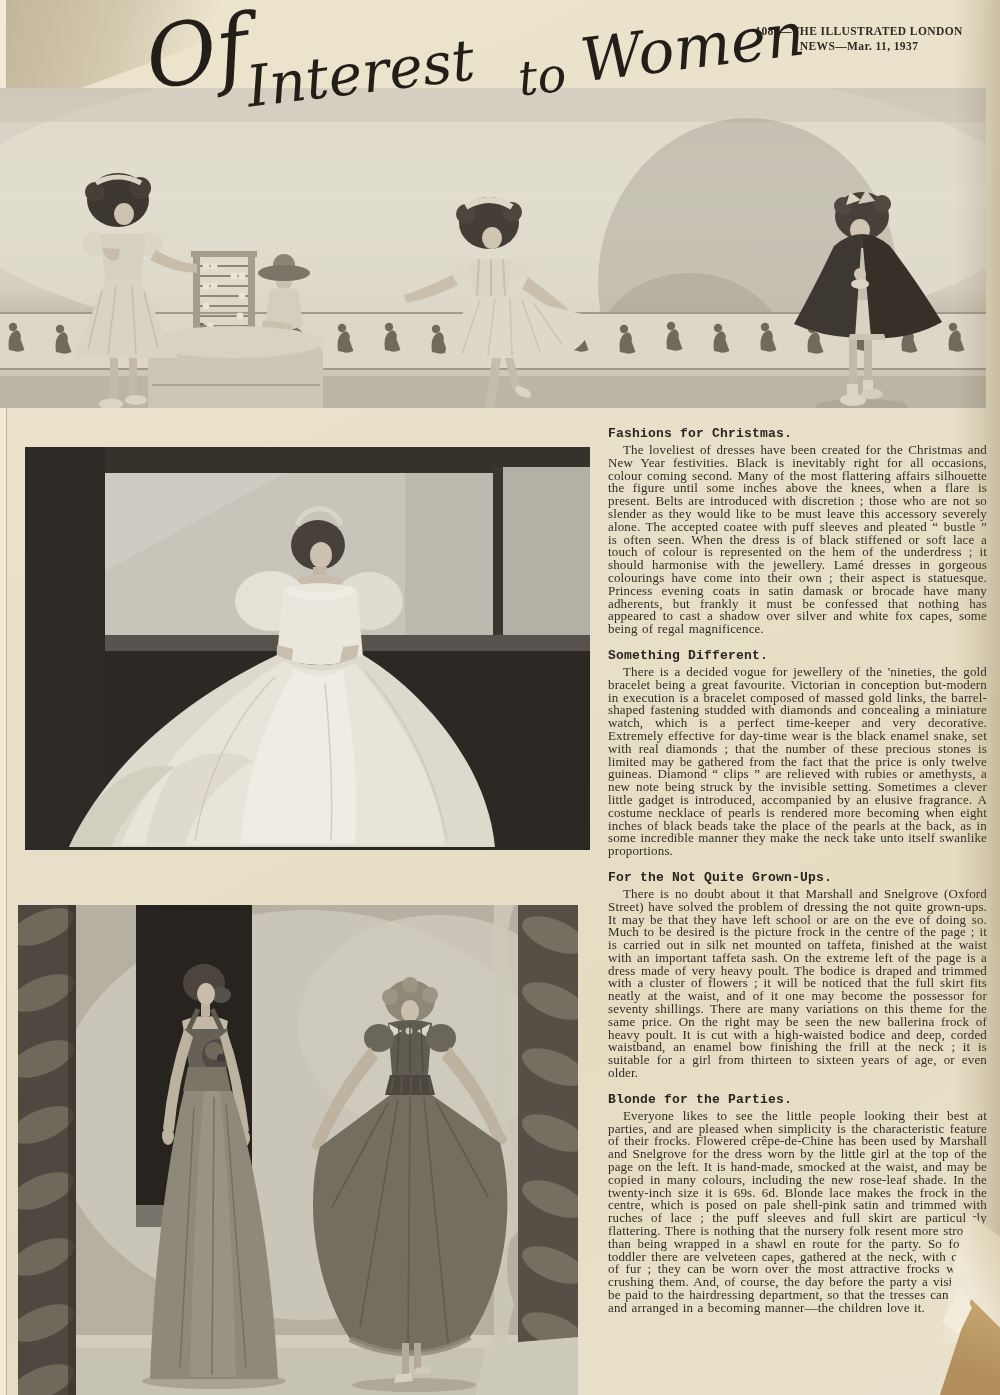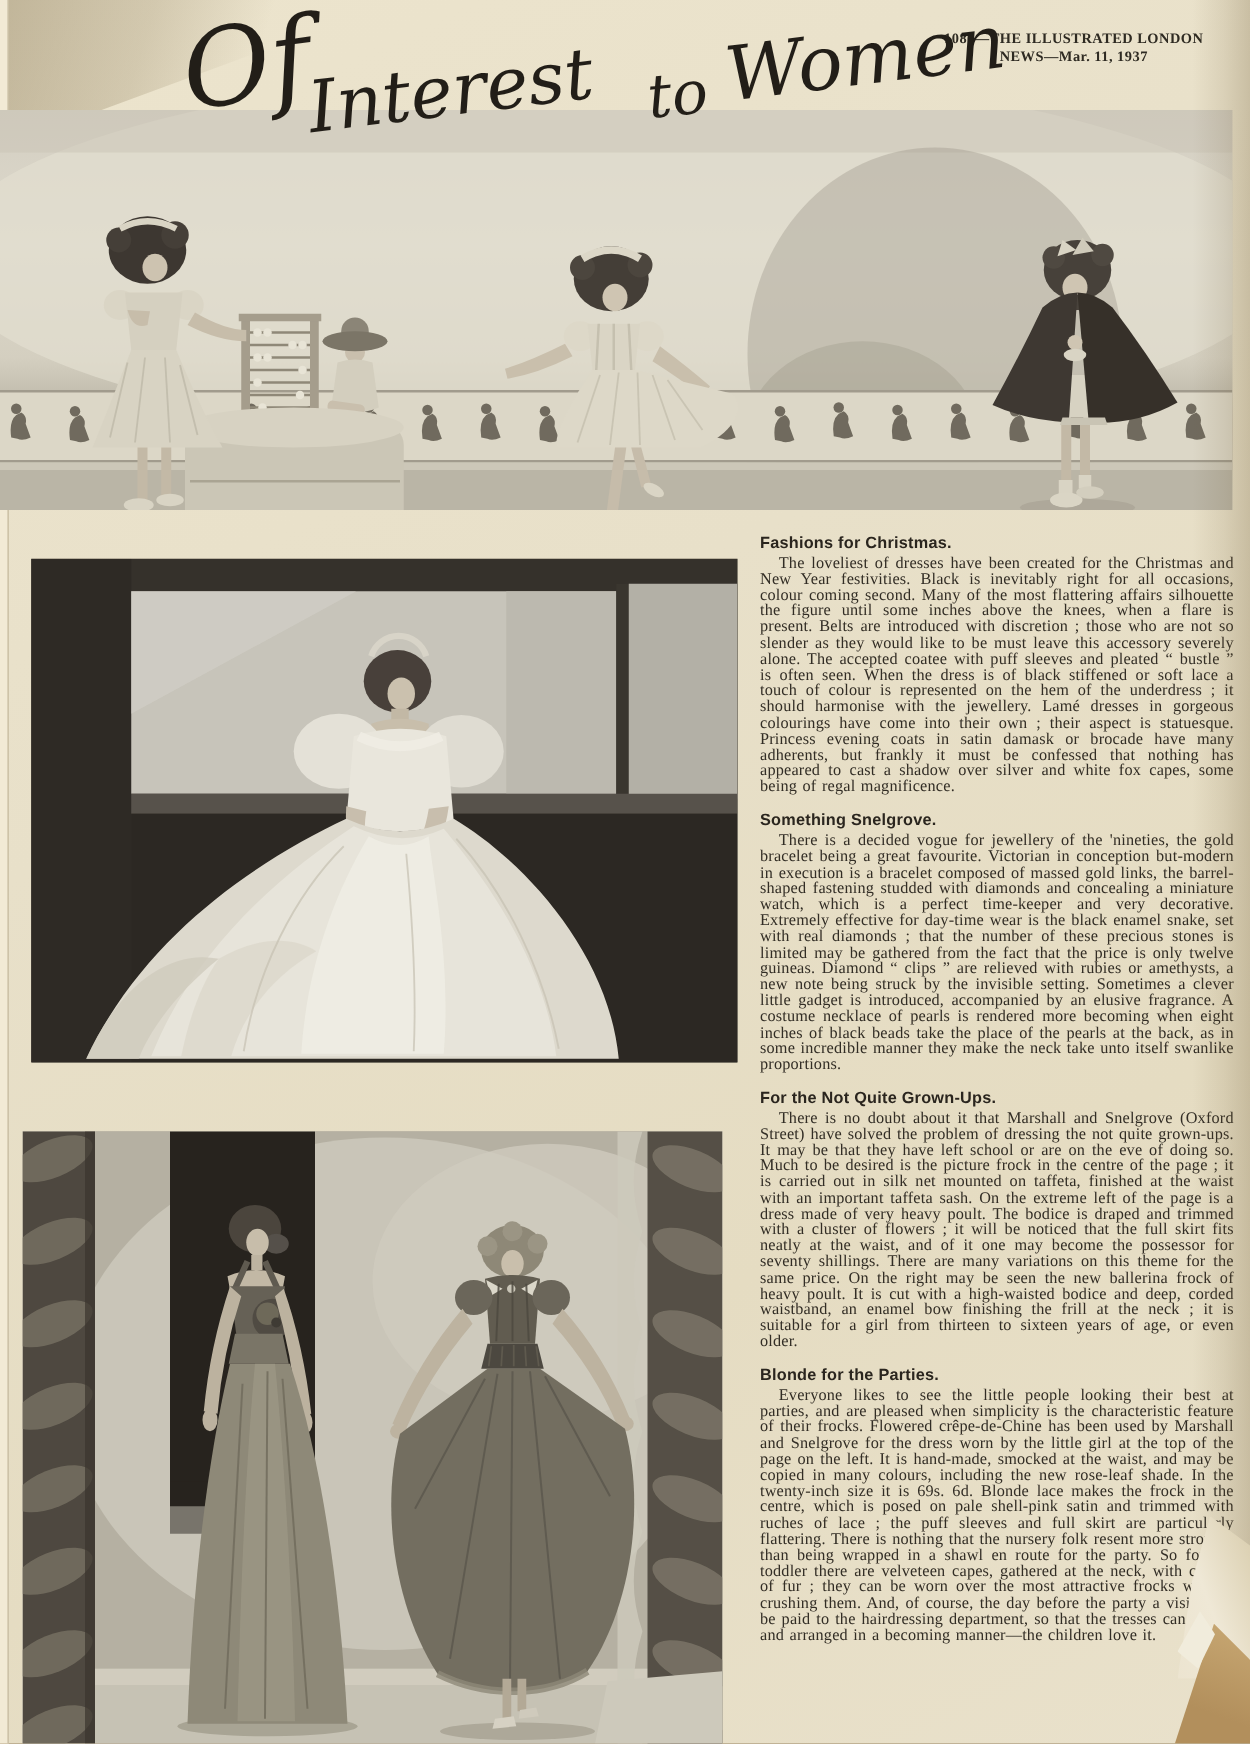--- a/index.html
+++ b/index.html
@@ -41,21 +41,21 @@
   .photo{position:absolute;overflow:hidden;}
   .photo-top{left:0;top:88px;width:986px;height:320px;
     background:linear-gradient(180deg,#d3cec1 0%,#dedacd 34%,#d4cfc0 62%,#b6b1a2 78%,#ccc7b7 100%);}
   .photo-mid{left:25px;top:447px;width:565px;height:403px;background:#34302b;}
   .photo-bot{left:18px;top:905px;width:560px;height:490px;background:#b5b0a2;}
   .photo svg{display:block;}
   
   .text-col{position:absolute;left:608px;top:426px;width:379px;color:#2f2a22;}
   .sec h3{
     margin:12px 0 3px 0;font-size:13px;font-weight:bold;letter-spacing:.2px;
-    font-family:Liberation Sans, sans-serif;color:#2a251e;
+    font-family:Liberation Mono, monospace;color:#2a251e;
   }
   .sec:first-child h3{margin-top:0;}
   .sec p{
     margin:0;text-align:justify;text-indent:15px;
     font-size:13px;line-height:12.8px;letter-spacing:.15px;word-spacing:1px;color:#322d25;
   }
   
   .fold-light{
     position:absolute;right:0;bottom:52px;width:58px;height:130px;
     background:linear-gradient(250deg,#d9cdad 0%,#efe8d6 55%,#ece4d0 100%);
@@ -409,21 +409,21 @@
       <path d="M468 440 L560 432 L560 490 L458 490 Z" fill="#cdc9bb"></path>
     </svg>
   </div>
 
   <div class="text-col">
     <section class="sec">
       <h3>Fashions for Christmas.</h3>
       <p>The loveliest of dresses have been created for the Christmas and New Year festivities.  Black is inevitably right for all occasions, colour coming second.  Many of the most flattering affairs silhouette the figure until some inches above the knees, when a flare is present.  Belts are introduced with discretion ; those who are not so slender as they would like to be must leave this accessory severely alone.  The accepted coatee with puff sleeves and pleated “ bustle ” is often seen. When the dress is of black stiffened or soft lace a touch of colour is represented on the hem of the underdress ; it should harmonise with the jewellery.  Lamé dresses in gorgeous colourings have come into their own ; their aspect is statuesque.  Princess evening coats in satin damask or brocade have many adherents, but frankly it must be confessed that nothing has appeared to cast a shadow over silver and white fox capes, some being of regal magnificence.</p>
     </section>
     <section class="sec">
-      <h3>Something Snelgrove.</h3>
+      <h3>Something Different.</h3>
       <p>There is a decided vogue for jewellery of the 'nineties, the gold bracelet being a great favourite.  Victorian in conception but-modern in execution is a bracelet composed of massed gold links, the barrel-shaped fastening studded with diamonds and concealing a miniature watch, which is a perfect time-keeper and very decorative.  Extremely effective for day-time wear is the black enamel snake, set with real diamonds ; that the number of these precious stones is limited may be gathered from the fact that the price is only twelve guineas.  Diamond “ clips ” are relieved with rubies or amethysts, a new note being struck by the invisible setting.  Sometimes a clever little gadget is introduced, accompanied by an elusive fragrance. A costume necklace of pearls is rendered more becoming when eight inches of black beads take the place of the pearls at the back, as in some incredible manner they make the neck take unto itself swanlike proportions.</p>
     </section>
     <section class="sec">
       <h3>For the Not Quite Grown-Ups.</h3>
       <p>There is no doubt about it that Marshall and Snelgrove (Oxford Street) have solved the problem of dressing the not quite grown-ups.  It may be that they have left school or are on the eve of doing so.  Much to be desired is the picture frock in the centre of the page ; it is carried out in silk net mounted on taffeta, finished at the waist with an important taffeta sash. On the extreme left of the page is a dress made of very heavy poult.  The bodice is draped and trimmed with a cluster of flowers ; it will be noticed that the full skirt fits neatly at the waist, and of it one may become the possessor for seventy shillings.  There are many variations on this theme for the same price.  On the right may be seen the new ballerina frock of heavy poult.  It is cut with a high-waisted bodice and deep, corded waistband, an enamel bow finishing the frill at the neck ; it is suitable for a girl from thirteen to sixteen years of age, or even older.</p>
     </section>
     <section class="sec">
       <h3>Blonde for the Parties.</h3>
       <p>Everyone likes to see the little people looking their best at parties, and are pleased when simplicity is the characteristic feature of their frocks.  Flowered crêpe-de-Chine has been used by Marshall and Snelgrove for the dress worn by the little girl at the top of the page on the left.  It is hand-made, smocked at the waist, and may be copied in many colours, including the new rose-leaf shade.  In the twenty-inch size it is 69s. 6d.  Blonde lace makes the frock in the centre, which is posed on pale shell-pink satin and trimmed with ruches of lace ; the puff sleeves and full skirt are particularly flattering. There is nothing that the nursery folk resent more strongly than being wrapped in a shawl en route for the party.  So for the toddler there are velveteen capes, gathered at the neck, with collars of fur ; they can be worn over the most attractive frocks without crushing them.  And, of course, the day before the party a visit must be paid to the hairdressing department, so that the tresses can be cut and arranged in a becoming manner—the children love it.</p>
     </section>

